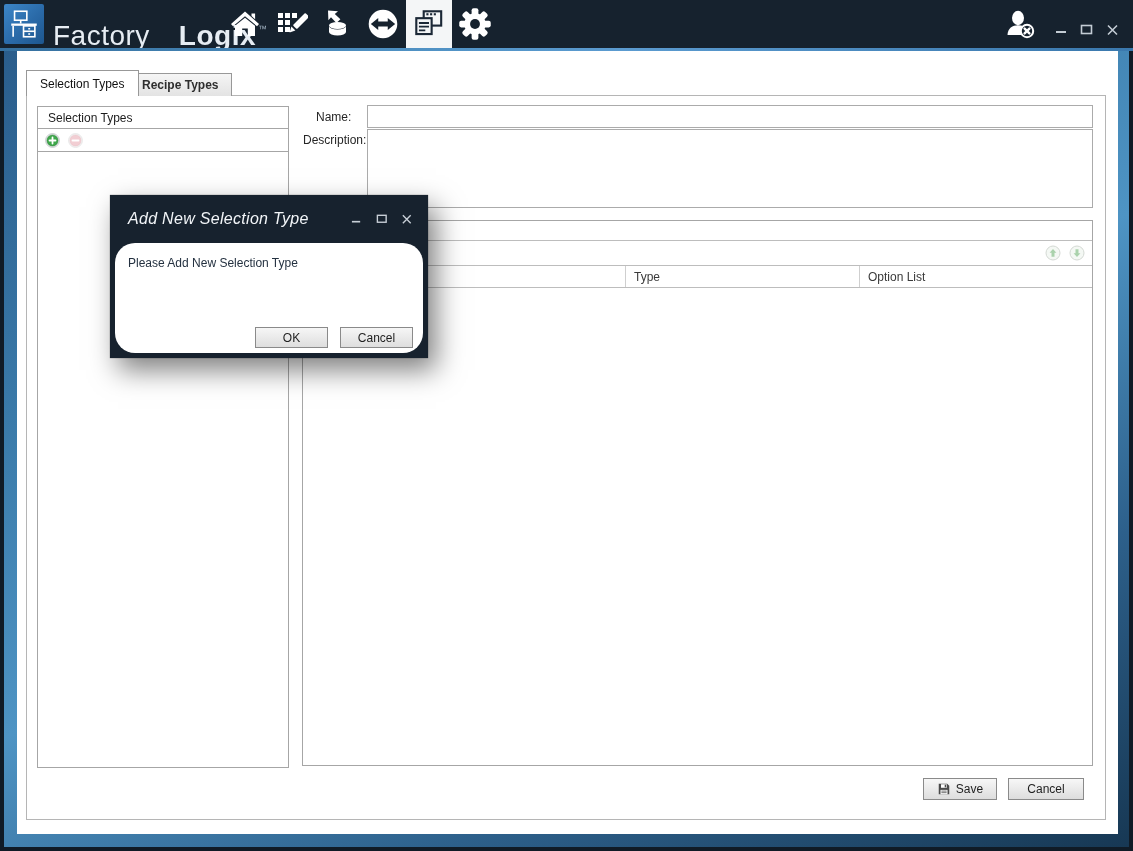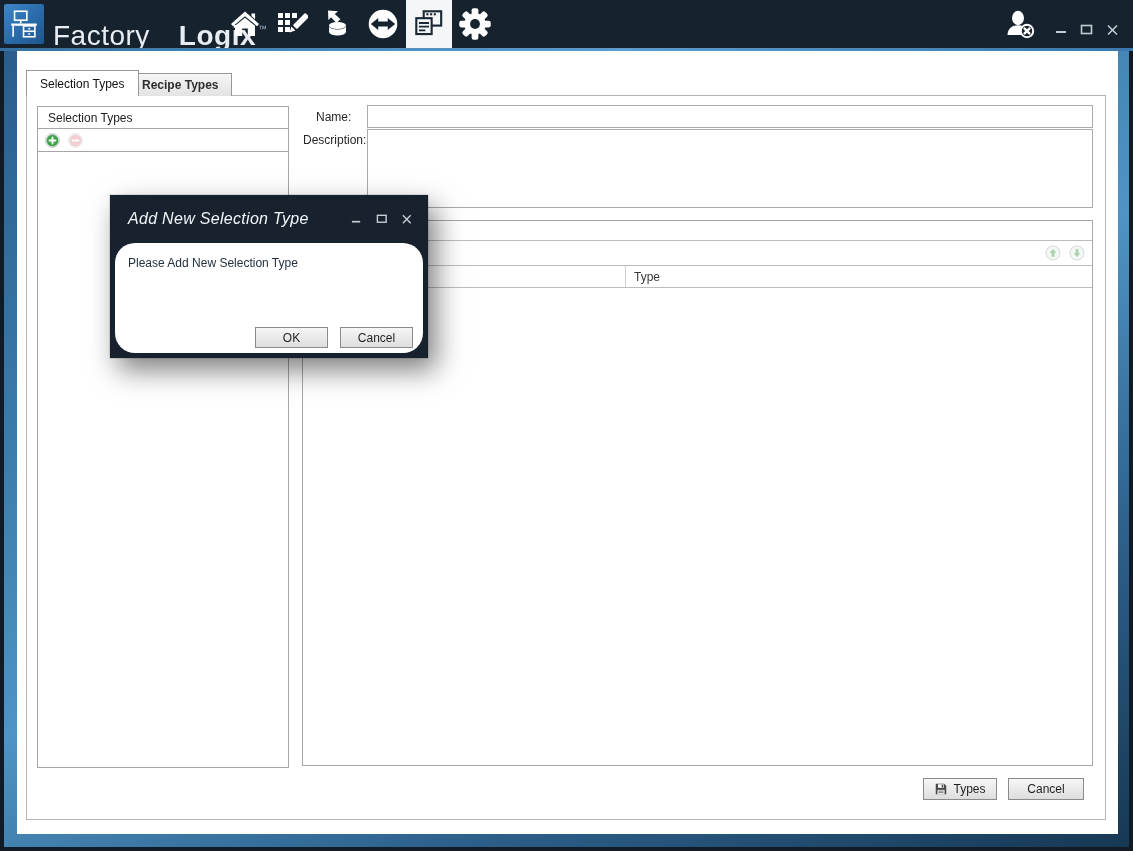--- a/index.html
+++ b/index.html
@@ -299,35 +299,38 @@
               </span>
             </div>
           </div>
           <div class="gp-header">
             <div class="gp-col c0">
               <span></span>
             </div>
             <div class="gp-col c1">
               <span>Type</span>
             </div>
+            <div class="gp-col c2">
+              <span>Option List</span>
+            </div>
           </div>
           <div class="gp-body"></div>
         </div>
 
         <div class="btn btn-save">
           <span>
             <svg width="14" height="14" viewBox="0 0 16 16">
               <path d="M2 2 h9.6 L14 4.4 V14 H2 Z" fill="#4a4a4a"></path>
               <rect x="4.6" y="2.6" width="6.6" height="4" fill="#fff"></rect>
               <rect x="8.8" y="3.1" width="1.7" height="3" fill="#4a4a4a"></rect>
               <rect x="4" y="9" width="8" height="5" fill="#fff"></rect>
               <path d="M5 10.4 h6 M5 12.2 h6" stroke="#4a4a4a" stroke-width="0.9"></path>
             </svg>
           </span>
-          <span>Types</span>
+          <span>Save</span>
         </div>
         <div class="btn btn-cancel-main">
           <span>Cancel</span>
         </div>
 
       </div>
     </div>
   </div>
 
   <div class="dialog">

